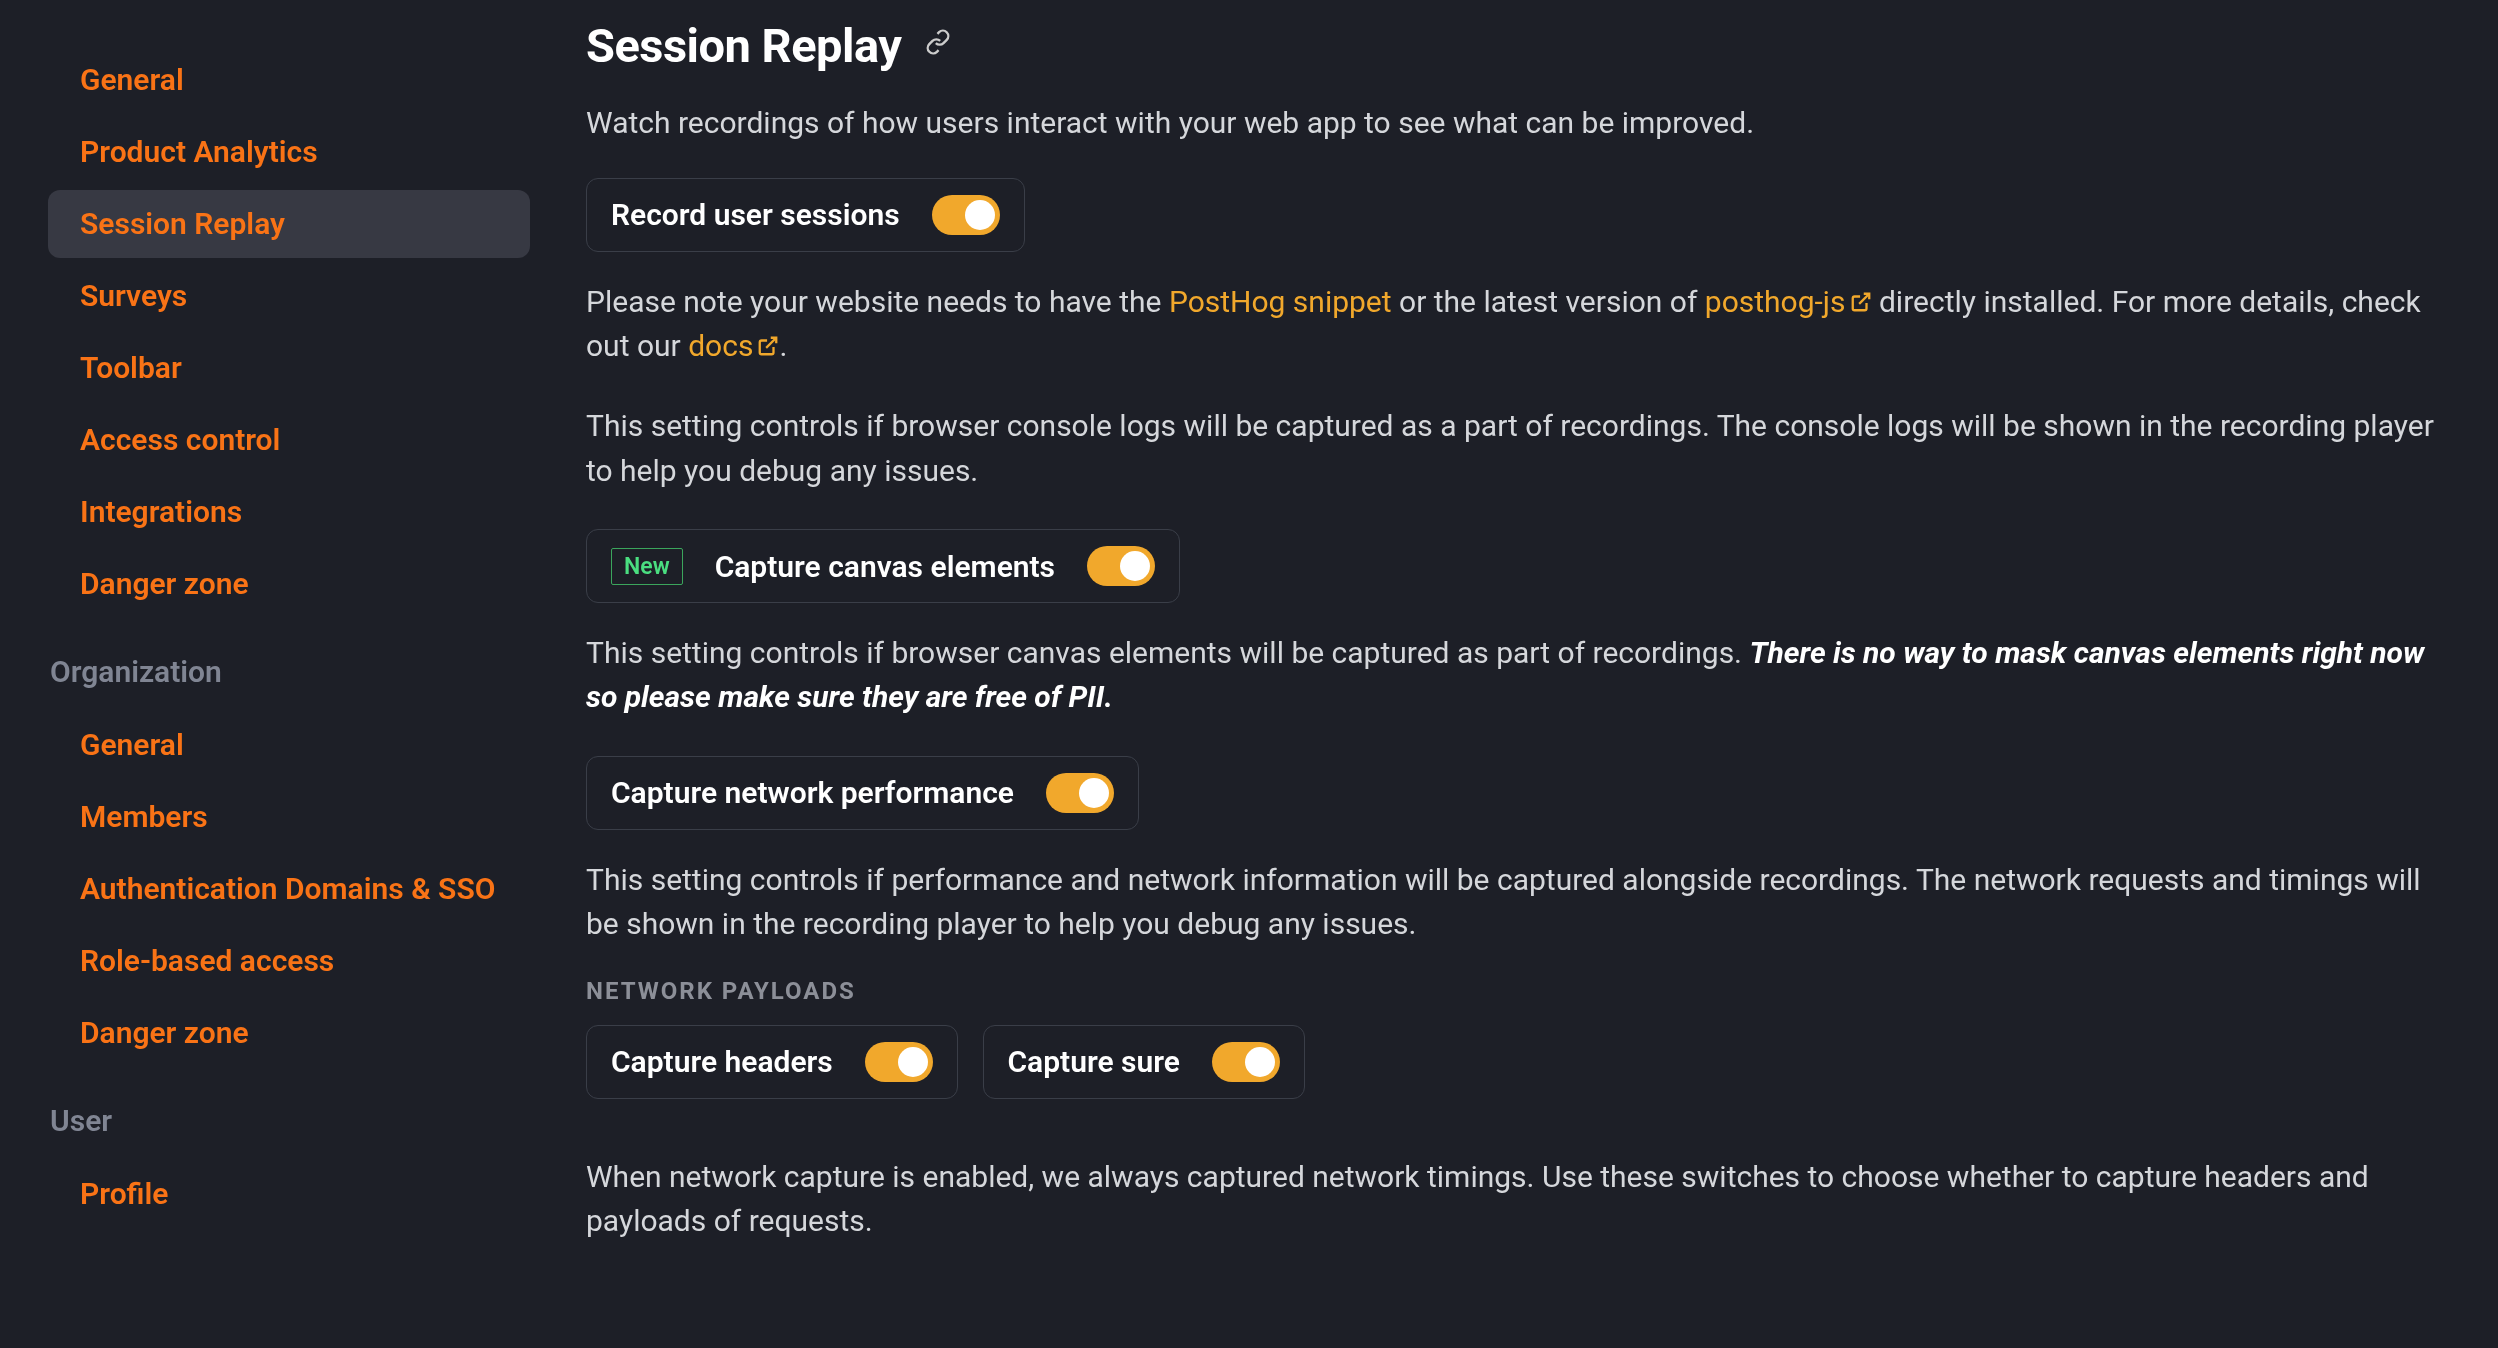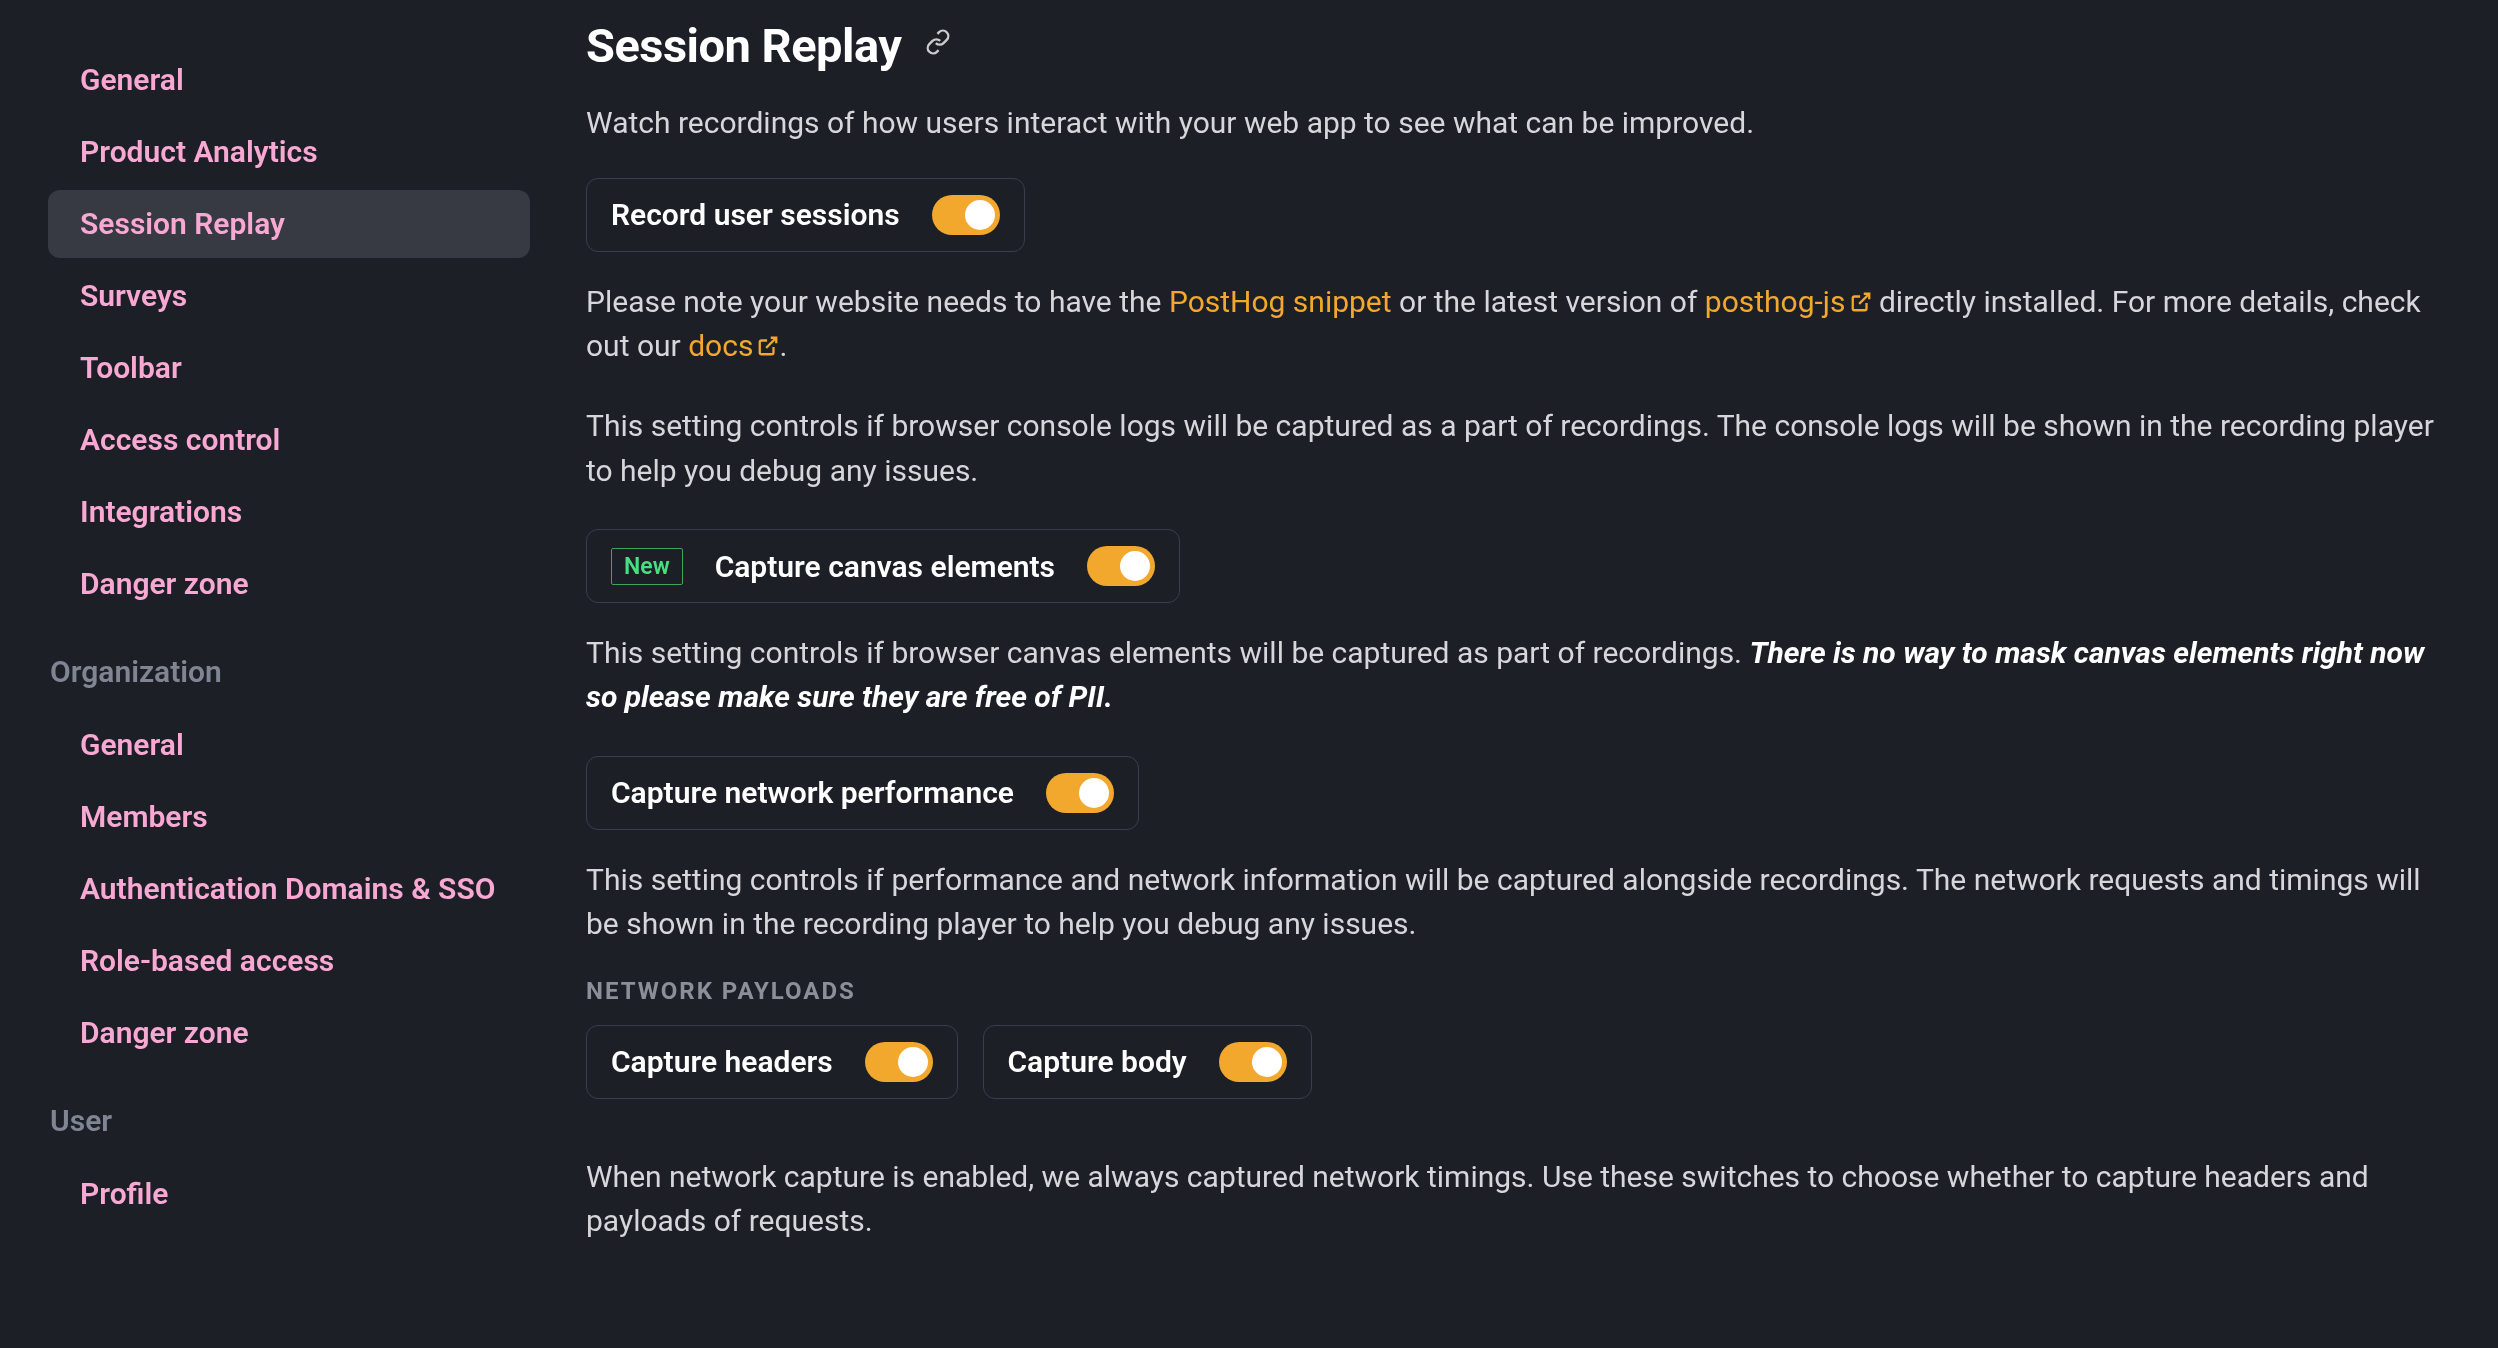--- a/index.html
+++ b/index.html
@@ -26,21 +26,21 @@
   }
   .sidebar-items { margin-bottom: 36px; }
   .sidebar-item {
     padding: 16px 18px 16px 32px;
     margin-left: -2px;
     margin-bottom: 4px;
     border-radius: 12px;
     cursor: pointer;
     font-size: 30px;
     font-weight: 600;
-    color: #f9a8d4;
+    color: #f97316;
     line-height: 1.2;
   }
   .sidebar-item.active { background: #373943; }
   .main {
     flex: 1;
     padding: 18px 60px 0 26px;
     min-width: 0;
   }
   .page-title-row { display: flex; align-items: center; gap: 24px; margin-bottom: 30px; }
   .page-title { font-size: 47px; font-weight: 700; letter-spacing: -0.5px; }
@@ -202,21 +202,21 @@
     <div class="section-subheading">Network Payloads</div>
 
     <div class="toggle-row">
       <div class="toggle-card">
         <span class="toggle-card-label">Capture headers</span>
         <span class="toggle">
             <span class="knob"></span>
           </span>
       </div>
       <div class="toggle-card">
-        <span class="toggle-card-label">Capture body</span>
+        <span class="toggle-card-label">Capture sure</span>
         <span class="toggle">
             <span class="knob"></span>
           </span>
       </div>
     </div>
 
     <p class="desc">
       <span>When network capture is enabled, we always captured network timings. Use these switches to choose whether to capture headers and payloads of requests. </span>
     </p>
   </main>

